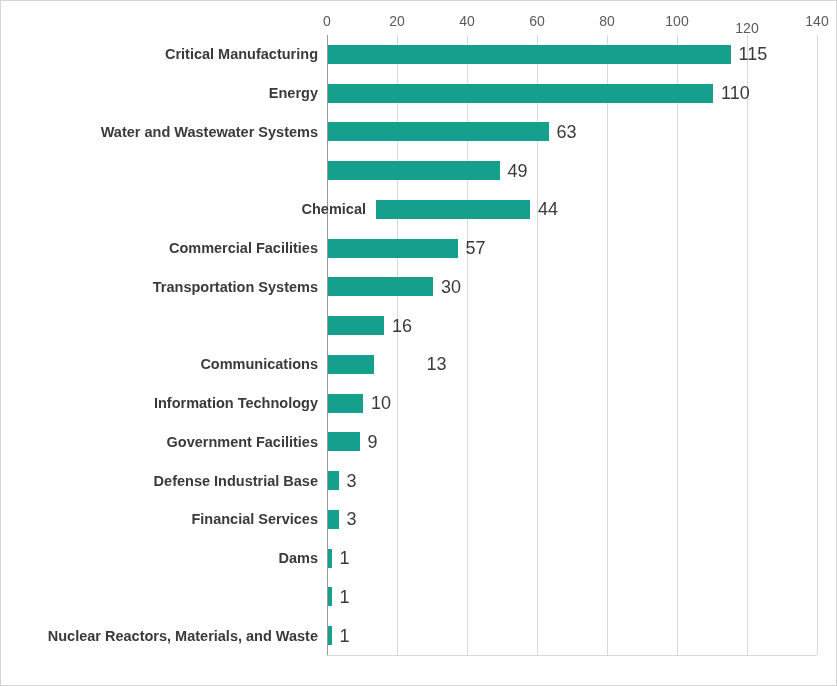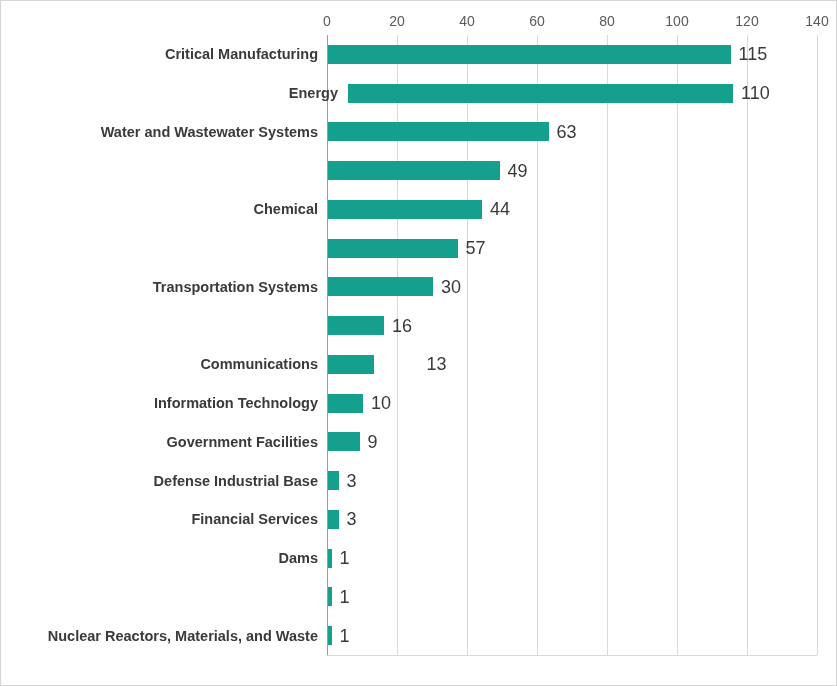--- a/index.html
+++ b/index.html
@@ -103,61 +103,62 @@
 
 <div id="chart-frame">
 
   <div class="axis-top-labels">
       <div class="tick-label" style="left: 0px;">0</div>
       <div class="tick-label" style="left: 70px;">20</div>
       <div class="tick-label" style="left: 140px;">40</div>
       <div class="tick-label" style="left: 210px;">60</div>
       <div class="tick-label" style="left: 280px;">80</div>
       <div class="tick-label" style="left: 350px;">100</div>
-      <div class="tick-label" style="left: 420px;">120</div>
+      <div class="tick-label" style="left: 420px; margin-top: 7px;">120</div>
       <div class="tick-label" style="left: 490px;">140</div>
     </div>
 
   <div class="plot-area">
     <div id="gridlines">
         <div class="axis-line" style="left: 0px;"></div>
         <div class="gridline" style="left: 70px;"></div>
         <div class="gridline" style="left: 140px;"></div>
         <div class="gridline" style="left: 210px;"></div>
         <div class="gridline" style="left: 280px;"></div>
         <div class="gridline" style="left: 350px;"></div>
         <div class="gridline" style="left: 420px;"></div>
         <div class="gridline" style="left: 490px;"></div>
       </div>
     <div id="bars">
         <div class="row" style="top: 0px; height: 38.75px;">
           <div class="cat-label">Critical Manufacturing</div>
           <div class="bar" title="Critical Manufacturing: 115" style="width: 402.5px; background: rgb(20, 160, 140);"></div>
           <div class="bar-value" style="left: 411.5px;">115</div>
         </div>
-        <div class="row" style="top: 38.75px; height: 38.75px; margin-left: 20px;">
+        <div class="row" style="top: 38.75px; height: 38.75px;">
           <div class="cat-label">Energy</div>
           <div class="bar" title="Energy: 110" style="width: 385px; background: rgb(20, 160, 140);"></div>
           <div class="bar-value" style="left: 394px;">110</div>
         </div>
         <div class="row" style="top: 77.5px; height: 38.75px;">
           <div class="cat-label">Water and Wastewater Systems</div>
           <div class="bar" title="Water and Wastewater Systems: 63" style="width: 220.5px; background: rgb(20, 160, 140);"></div>
           <div class="bar-value" style="left: 229.5px;">63</div>
         </div>
         <div class="row" style="top: 116.25px; height: 38.75px;">
           <div class="bar" title="Food and Agriculture: 49" style="width: 171.5px; background: rgb(20, 160, 140);"></div>
           <div class="bar-value" style="left: 180.5px;">49</div>
         </div>
-        <div class="row" style="top: 155px; height: 38.75px;">
+        <div class="row" style="top: 155px; height: 38.75px; margin-left: 48px;">
           <div class="cat-label">Chemical</div>
           <div class="bar" title="Chemical: 44" style="width: 154px; background: rgb(20, 160, 140);"></div>
           <div class="bar-value" style="left: 163px;">44</div>
         </div>
         <div class="row" style="top: 193.75px; height: 38.75px;">
+          <div class="cat-label">Commercial Facilities</div>
           <div class="bar" title="Commercial Facilities: 37" style="width: 129.5px; background: rgb(20, 160, 140);"></div>
           <div class="bar-value" style="left: 138.5px;">57</div>
         </div>
         <div class="row" style="top: 232.5px; height: 38.75px;">
           <div class="cat-label">Transportation Systems</div>
           <div class="bar" title="Transportation Systems: 30" style="width: 105px; background: rgb(20, 160, 140);"></div>
           <div class="bar-value" style="left: 114px;">30</div>
         </div>
         <div class="row" style="top: 271.25px; height: 38.75px;">
           <div class="bar" title="Healthcare and Public Health: 16" style="width: 56px; background: rgb(20, 160, 140);"></div>

